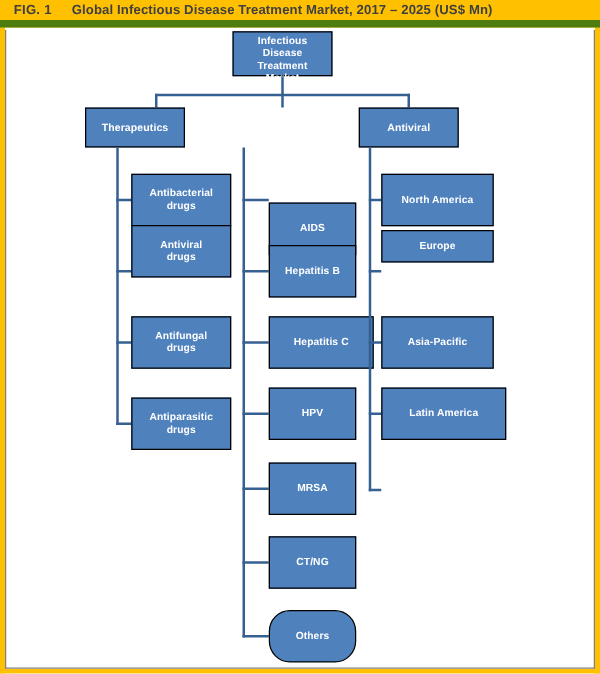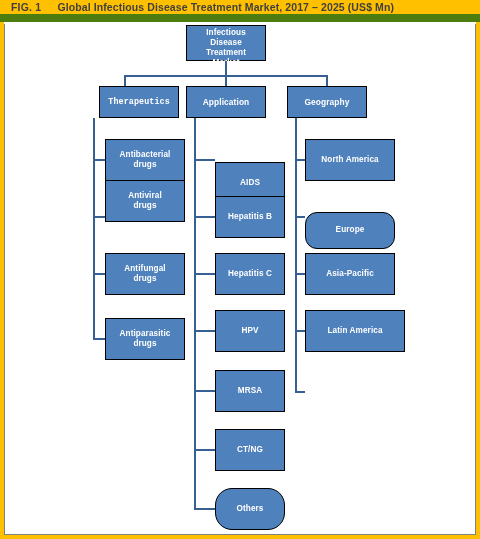--- a/index.html
+++ b/index.html
@@ -37,21 +37,21 @@
     height: 4px;
     background: #ffc000;
   }
   .fig-header {
     position: absolute;
     left: 0;
     top: 0;
     width: 480px;
     height: 22px;
     background: #ffc000;
-    border-bottom: 8px solid #4d7c0f;
+    border-bottom: 6px solid #4d7c0f;
     box-sizing: border-box;
     display: flex;
     align-items: center;
     z-index: 3;
   }
   .fig-label {
     font-size: 10.5px;
     font-weight: bold;
     color: #404040;
     margin-left: 11px;
@@ -128,23 +128,22 @@
     <div class="node root" style="left:186px; top:25px; width:80px; height:36px;">Global Infectious Disease Treatment Market</div>
 
     <div class="connector" style="left:225px; top:61px; width:2px; height:15px;"></div>
 
     <div class="connector" style="left:124px; top:75px; width:204px; height:2px;"></div>
 
     <div class="connector" style="left:124px; top:75px; width:2px; height:11px;"></div>
     <div class="connector" style="left:225px; top:75px; width:2px; height:11px;"></div>
     <div class="connector" style="left:326px; top:75px; width:2px; height:11px;"></div>
 
-    <div class="node level2" style="left:99px; top:86px; width:80px; height:32px;font-family:Liberation Mono, monospace;">Therapeutics</div>
-    <div class="node level2" style="left:186px; top:86px; width:80px; height:32px;">Application</div>
-    <div class="node level2" style="left:287px; top:86px; width:80px; height:32px;">Geography</div>
+    <div class="node level2" style="left:68px; top:86px; width:80px; height:32px;">Therapeutics</div>
+    <div class="node level2" style="left:287px; top:86px; width:80px; height:32px;">Antiviral</div>
 
     <div class="connector" style="left:93px; top:118px; width:2px; height:222px;"></div>
     <div class="connector" style="left:93px; top:159px; width:12px; height:2px;"></div>
     <div class="connector" style="left:93px; top:216px; width:12px; height:2px;"></div>
     <div class="connector" style="left:93px; top:273px; width:12px; height:2px;"></div>
     <div class="connector" style="left:93px; top:338px; width:12px; height:2px;"></div>
 
     <div class="node" style="left:105px; top:139px; width:80px; height:42px;">Antibacterial drugs</div>
     <div class="node" style="left:105px; top:180px; width:80px; height:42px;">Antiviral drugs</div>
     <div class="node" style="left:105px; top:253px; width:80px; height:42px;">Antifungal drugs</div>
@@ -154,32 +153,32 @@
     <div class="connector" style="left:194px; top:159px; width:21px; height:2px;"></div>
     <div class="connector" style="left:194px; top:216px; width:21px; height:2px;"></div>
     <div class="connector" style="left:194px; top:273px; width:21px; height:2px;"></div>
     <div class="connector" style="left:194px; top:330px; width:21px; height:2px;"></div>
     <div class="connector" style="left:194px; top:390px; width:21px; height:2px;"></div>
     <div class="connector" style="left:194px; top:449px; width:21px; height:2px;"></div>
     <div class="connector" style="left:194px; top:508px; width:21px; height:2px;"></div>
 
     <div class="node" style="left:215px; top:139px; width:70px; height:42px;margin-top:23px;">AIDS</div>
     <div class="node" style="left:215px; top:196px; width:70px; height:42px;">Hepatitis B</div>
-    <div class="node" style="left:215px; top:253px; width:70px; height:42px;">Hepatitis C</div>
+    <div class="node" style="left:215px; top:253px; width:84px; height:42px;">Hepatitis C</div>
     <div class="node" style="left:215px; top:310px; width:70px; height:42px;">HPV</div>
     <div class="node" style="left:215px; top:370px; width:70px; height:42px;">MRSA</div>
     <div class="node" style="left:215px; top:429px; width:70px; height:42px;">CT/NG</div>
     <div class="node" style="left:215px; top:488px; width:70px; height:42px;border-radius:17px;">Others</div>
 
     <div class="connector" style="left:295px; top:118px; width:2px; height:275px;"></div>
     <div class="connector" style="left:295px; top:159px; width:10px; height:2px;"></div>
     <div class="connector" style="left:295px; top:216px; width:10px; height:2px;"></div>
     <div class="connector" style="left:295px; top:273px; width:10px; height:2px;"></div>
     <div class="connector" style="left:295px; top:330px; width:10px; height:2px;"></div>
     <div class="connector" style="left:295px; top:391px; width:10px; height:2px;"></div>
 
     <div class="node" style="left:305px; top:139px; width:90px; height:42px;">North America</div>
-    <div class="node" style="left:305px; top:212px; width:90px; height:37px;border-radius:12px;">Europe</div>
+    <div class="node" style="left:305px; top:184px; width:90px; height:26px;">Europe</div>
     <div class="node" style="left:305px; top:253px; width:90px; height:42px;">Asia-Pacific</div>
     <div class="node" style="left:305px; top:310px; width:100px; height:42px;">Latin America</div>
 
   </div>
 </div>
 
 </body></html>

